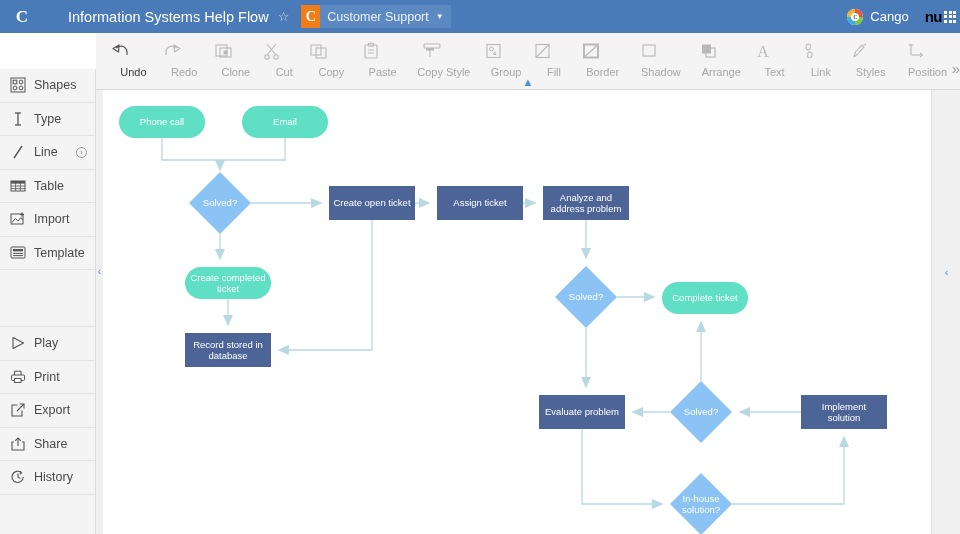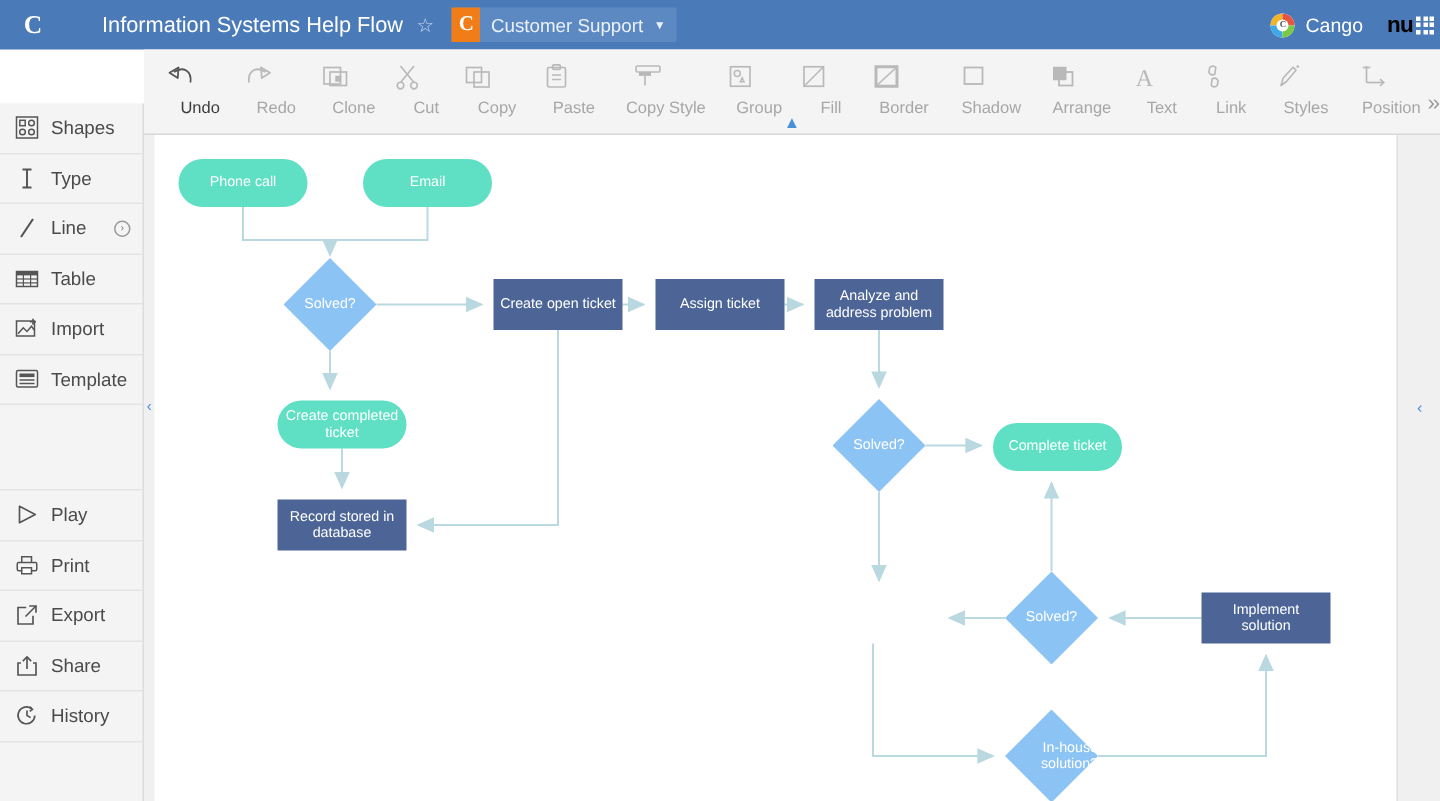--- a/index.html
+++ b/index.html
@@ -116,21 +116,21 @@
   #right-collapse .chev { position:absolute; top:176px; left:0; width:29px; text-align:center;
                           color:#4a90d9; font-size:11px; }
 
   #flow { position:absolute; left:0; top:0; width:828px; height:444px; }
 
   .node { position: absolute; display: flex; align-items: center; justify-content: center;
           text-align: center; color: #ffffff; font-size: 9.5px; line-height: 11.5px;
           font-family: "Liberation Sans", sans-serif; }
   .node.pill { background: #5fdfc3; border-radius: 16px; }
   .node.rect { background: #4c6596; }
-  .node.diamond { background: transparent; text-align: right; }
+  .node.diamond { background: transparent; }
   .node.diamond .dshape {
     position:absolute; left:0; top:0; width:100%; height:100%;
     background:#8cc3f5;
     clip-path: polygon(50% 0%, 100% 50%, 50% 100%, 0% 50%);
   }
   .node.diamond .dtext { position: relative; z-index: 2; color:#ffffff; }
   .node .ntext { padding: 0 4px; }
 </style>
 </head>
 <body>
@@ -532,20 +532,23 @@
         <div class="node rect" style="left:82px;top:243px;width:86px;height:34px;">
           <span class="ntext">Record stored in database</span>
         </div>
         <div class="node diamond" style="left:452px;top:176px;width:62px;height:62px;">
           <div class="dshape"></div>
           <span class="dtext">Solved?</span>
         </div>
         <div class="node pill" style="left:559px;top:192px;width:86px;height:32px;">
           <span class="ntext">Complete ticket</span>
         </div>
+        <div class="node rect" style="left:436px;top:305px;width:86px;height:34px;">
+          <span class="ntext">Evaluate problem</span>
+        </div>
         <div class="node diamond" style="left:567px;top:291px;width:62px;height:62px;">
           <div class="dshape"></div>
           <span class="dtext">Solved?</span>
         </div>
         <div class="node rect" style="left:698px;top:305px;width:86px;height:34px;">
           <span class="ntext">Implement solution</span>
         </div>
         <div class="node diamond" style="left:567px;top:383px;width:62px;height:62px;">
           <div class="dshape"></div>
           <span class="dtext">In-house solution?</span>

